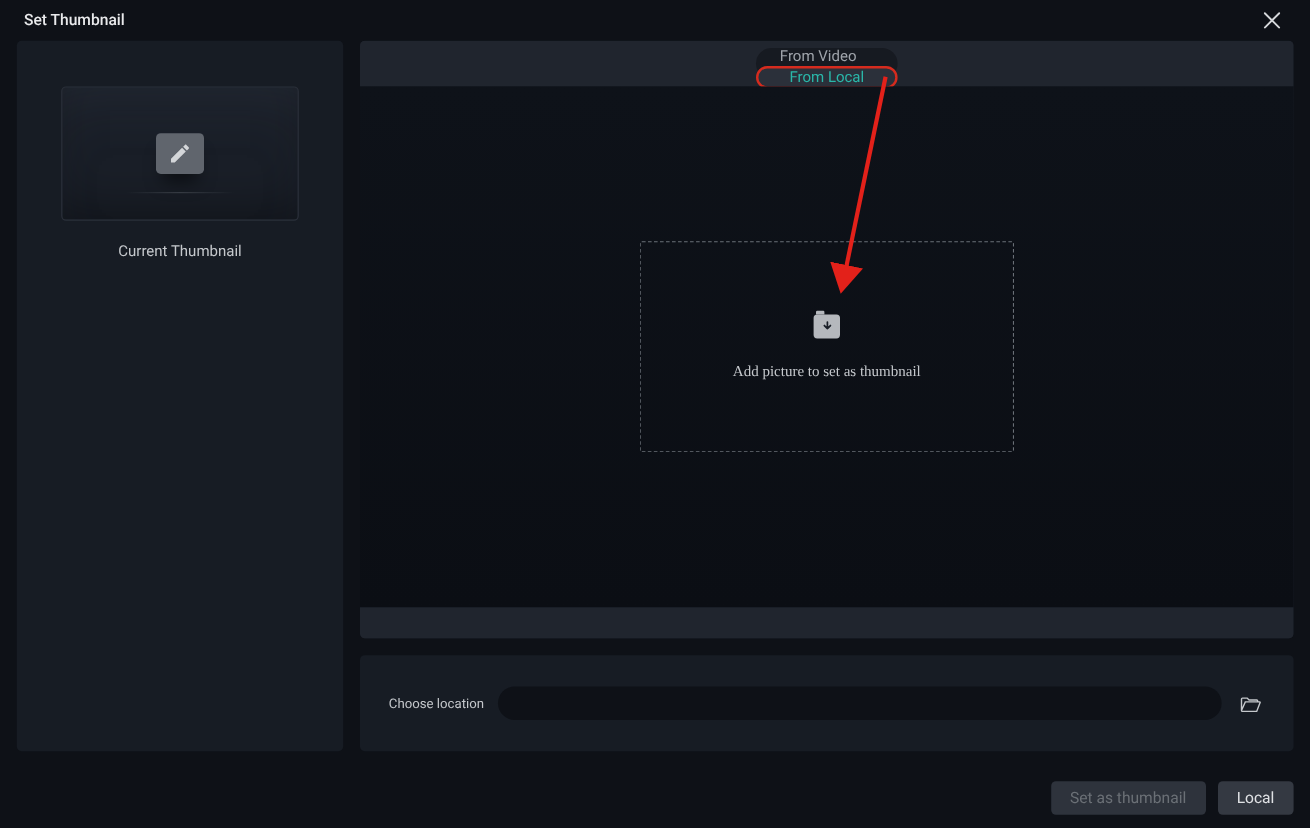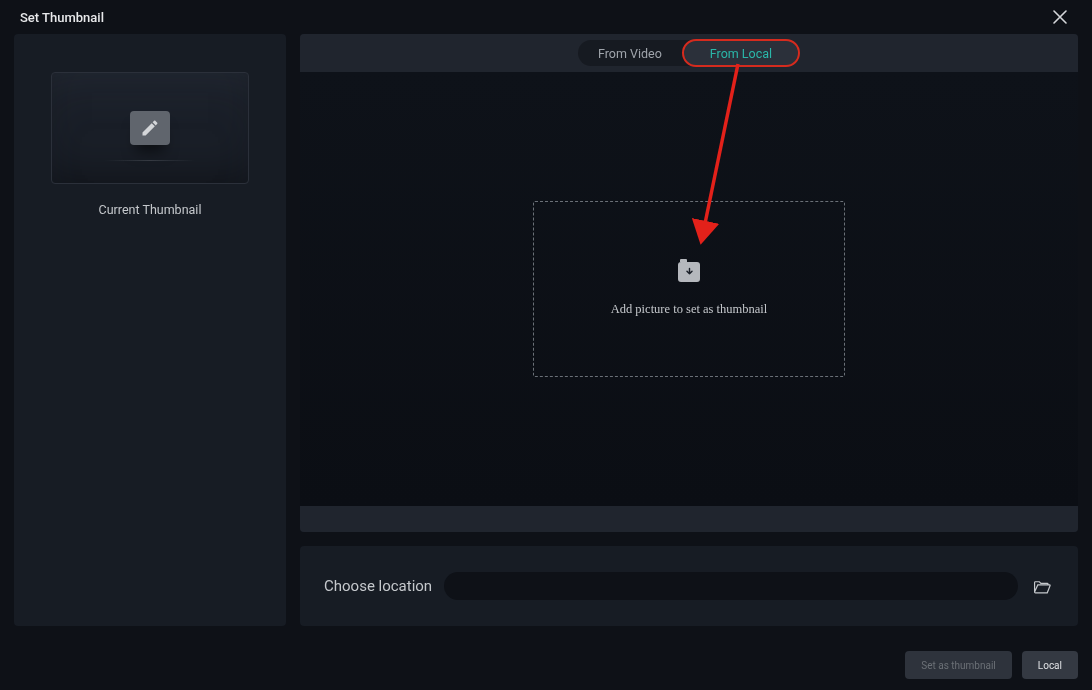--- a/index.html
+++ b/index.html
@@ -120,25 +120,25 @@
     .tabs-bar {
       height: 38px;
       display: flex;
       align-items: center;
       justify-content: center;
       background: #20252e;
       gap: 0;
     }
     .tabs-pill {
       display: flex;
-      align-items: center;
       background: rgba(5,7,10,0.35);
       border-radius: 20px;
       height: 26px;
       padding: 0;
+      flex-direction: column;
     }
     .tab {
       padding: 0 20px;
       height: 26px;
       display: flex;
       align-items: center;
       font-size: 12.5px;
       color: #9fa4ab;
       cursor: pointer;
       border-radius: 18px;
@@ -206,21 +206,21 @@
     .location-panel {
       height: 80px;
       background: #171c24;
       border-radius: 4px;
       display: flex;
       align-items: center;
       padding: 0 24px;
       gap: 12px;
     }
     .location-label {
-      font-size: 15px;
+      font-size: 11px;
       color: #c5c8cc;
       white-space: nowrap;
     }
     .location-input {
       flex: 1;
       height: 28px;
       background: #0e1117;
       border: none;
       border-radius: 14px;
       color: #c5c8cc;
@@ -248,21 +248,21 @@
       display: flex;
       align-items: center;
       justify-content: flex-end;
       padding: 0 14px 0 0;
       gap: 10px;
     }
     .btn {
       height: 28px;
       padding: 0 16px;
       border-radius: 4px;
-      font-size: 10px;
+      font-size: 13px;
       display: flex;
       align-items: center;
       justify-content: center;
       cursor: pointer;
       border: none;
       font-family: inherit;
     }
     .btn-primary {
       background: #2e333c;
       color: #6b7076;

